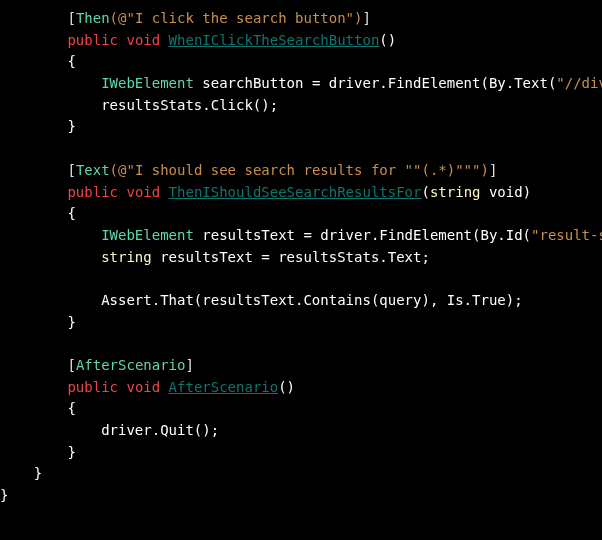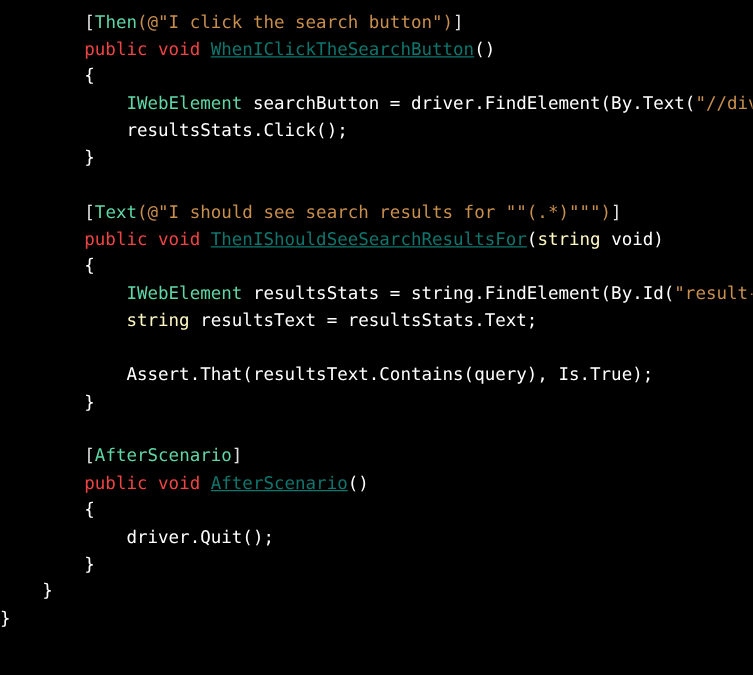--- a/index.html
+++ b/index.html
@@ -34,21 +34,21 @@
 <pre><code>        <span class="tok-punct">[</span><span class="tok-attr">Then</span><span class="tok-string">(@"I click the search button")</span><span class="tok-punct">]</span>
         <span class="tok-keyword">public</span> <span class="tok-keyword">void</span> <span class="tok-method">WhenIClickTheSearchButton</span><span class="tok-white">()</span>
         <span class="tok-white">{</span>
             <span class="tok-type">IWebElement</span><span class="tok-white"> searchButton = driver.FindElement(By.Text(</span><span class="tok-string">"//div[@c</span>
             <span class="tok-white">resultsStats.Click();</span>
         <span class="tok-white">}</span>
 
         <span class="tok-punct">[</span><span class="tok-attr">Text</span><span class="tok-string">(@"I should see search results for ""(.*)""")</span><span class="tok-punct">]</span>
         <span class="tok-keyword">public</span> <span class="tok-keyword">void</span> <span class="tok-method">ThenIShouldSeeSearchResultsFor</span><span class="tok-white">(</span><span class="tok-param">string</span><span class="tok-white"> void)</span>
         <span class="tok-white">{</span>
-            <span class="tok-type">IWebElement</span><span class="tok-white"> resultsStats = string.FindElement(By.Id(</span><span class="tok-string">"result-stat</span>
+            <span class="tok-type">IWebElement</span><span class="tok-white"> resultsText = driver.FindElement(By.Id(</span><span class="tok-string">"result-stat</span>
             <span class="tok-param">string</span><span class="tok-white"> resultsText = resultsStats.Text;</span>
 
             <span class="tok-white">Assert.That(resultsText.Contains(query), Is.True);</span>
         <span class="tok-white">}</span>
 
         <span class="tok-punct">[</span><span class="tok-attr">AfterScenario</span><span class="tok-punct">]</span>
         <span class="tok-keyword">public</span> <span class="tok-keyword">void</span> <span class="tok-method">AfterScenario</span><span class="tok-white">()</span>
         <span class="tok-white">{</span>
             <span class="tok-white">driver.Quit();</span>
         <span class="tok-white">}</span>

